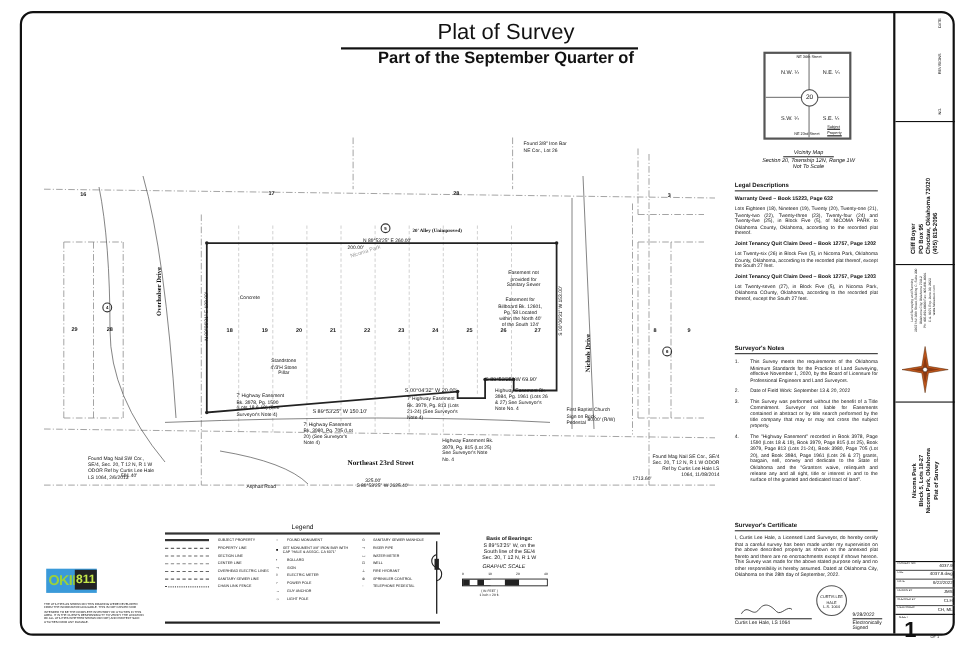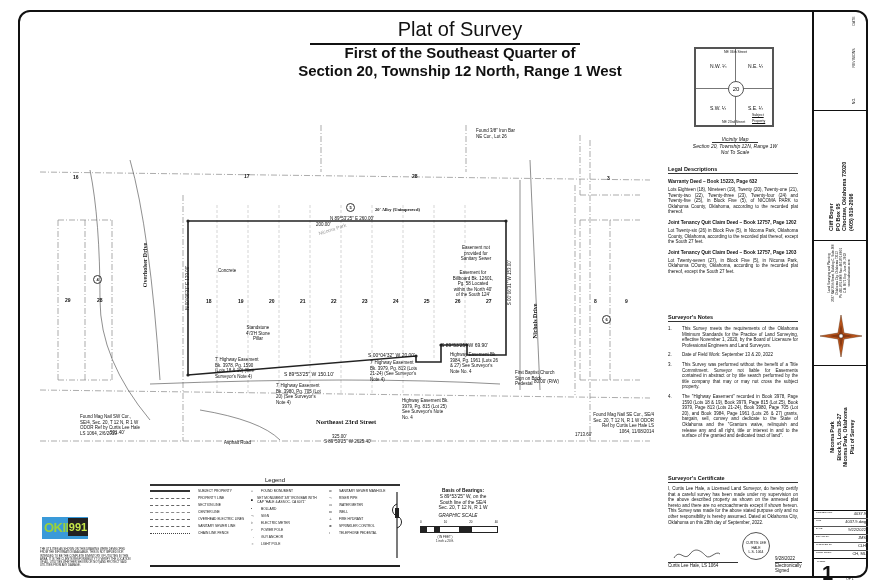--- a/index.html
+++ b/index.html
@@ -38,22 +38,21 @@
   .okie b{position:absolute;left:26px;top:1px;width:20px;height:18px;background:#222;color:#c6e84a;font-size:11px;text-align:center;line-height:18px;}
 </style>
 </head>
 <body>
 
 <div class="sheet"></div>
 
 <div class="title">Plat of Survey</div>
 <div class="title-rule"></div>
 <div class="subtitle">
-  <div>First of the Southeast Quarter of</div>
-  <div>Section 20, Township 12 North, Range 1 West</div>
+  <div>Part of the September Quarter of</div>
 </div>
 
 <svg class="abs" style="left:0;top:0" width="800" height="480">
   <g stroke="#888" stroke-width="0.7" fill="none" stroke-dasharray="6 2 1 2">
     <line x1="40" y1="172" x2="650" y2="180"></line>
     <line x1="40" y1="390" x2="650" y2="398"></line>
     <line x1="40" y1="441" x2="650" y2="441"></line>
     <line x1="321" y1="125" x2="321" y2="172"></line>
     <line x1="466" y1="125" x2="466" y2="172"></line>
     <line x1="183" y1="195" x2="183" y2="441"></line>
@@ -358,21 +357,21 @@
           <span style="width:10px">▫</span>
           <span>TELEPHONE PEDESTAL</span>
         </div>
     </div>
   </div>
 </div>
 <div class="abs" style="left:150px;top:565px;width:250px;height:1.5px;background:#222"></div>
 
 <div class="okie">
   <span>OKIE</span>
-  <b>991</b>
+  <b>811</b>
 </div>
 <div class="abs" style="left:40px;top:548px;width:92px;font-size:2.7px;line-height:3.3px">THE UTILITIES AS SHOWN ON THIS DRAWING WERE DEVELOPED FROM THE INFORMATION AVAILABLE. THIS IS NOT IMPLIED NOR INTENDED TO BE THE COMPLETE INVENTORY OF UTILITIES IN THIS AREA. IT IS THE CLIENTS RESPONSIBILITY TO VERIFY THE LOCATION OF ALL UTILITIES WHETHER SHOWN OR NOT) AND PROTECT SAID UTILITIES FROM ANY DAMAGE.</div>
 
 <div class="tb">
   <div class="cell" style="top:0;height:100px">
     <div class="vt" style="left:30px;top:8px;width:20px;font-size:3.5px">DATE</div>
     <div class="vt" style="left:20px;top:45px;width:40px;font-size:3.5px">REVISIONS</div>
     <div class="vt" style="left:30px;top:88px;width:20px;font-size:3.5px">NO.</div>
   </div>
   <div class="cell" style="top:100px;height:130px">

